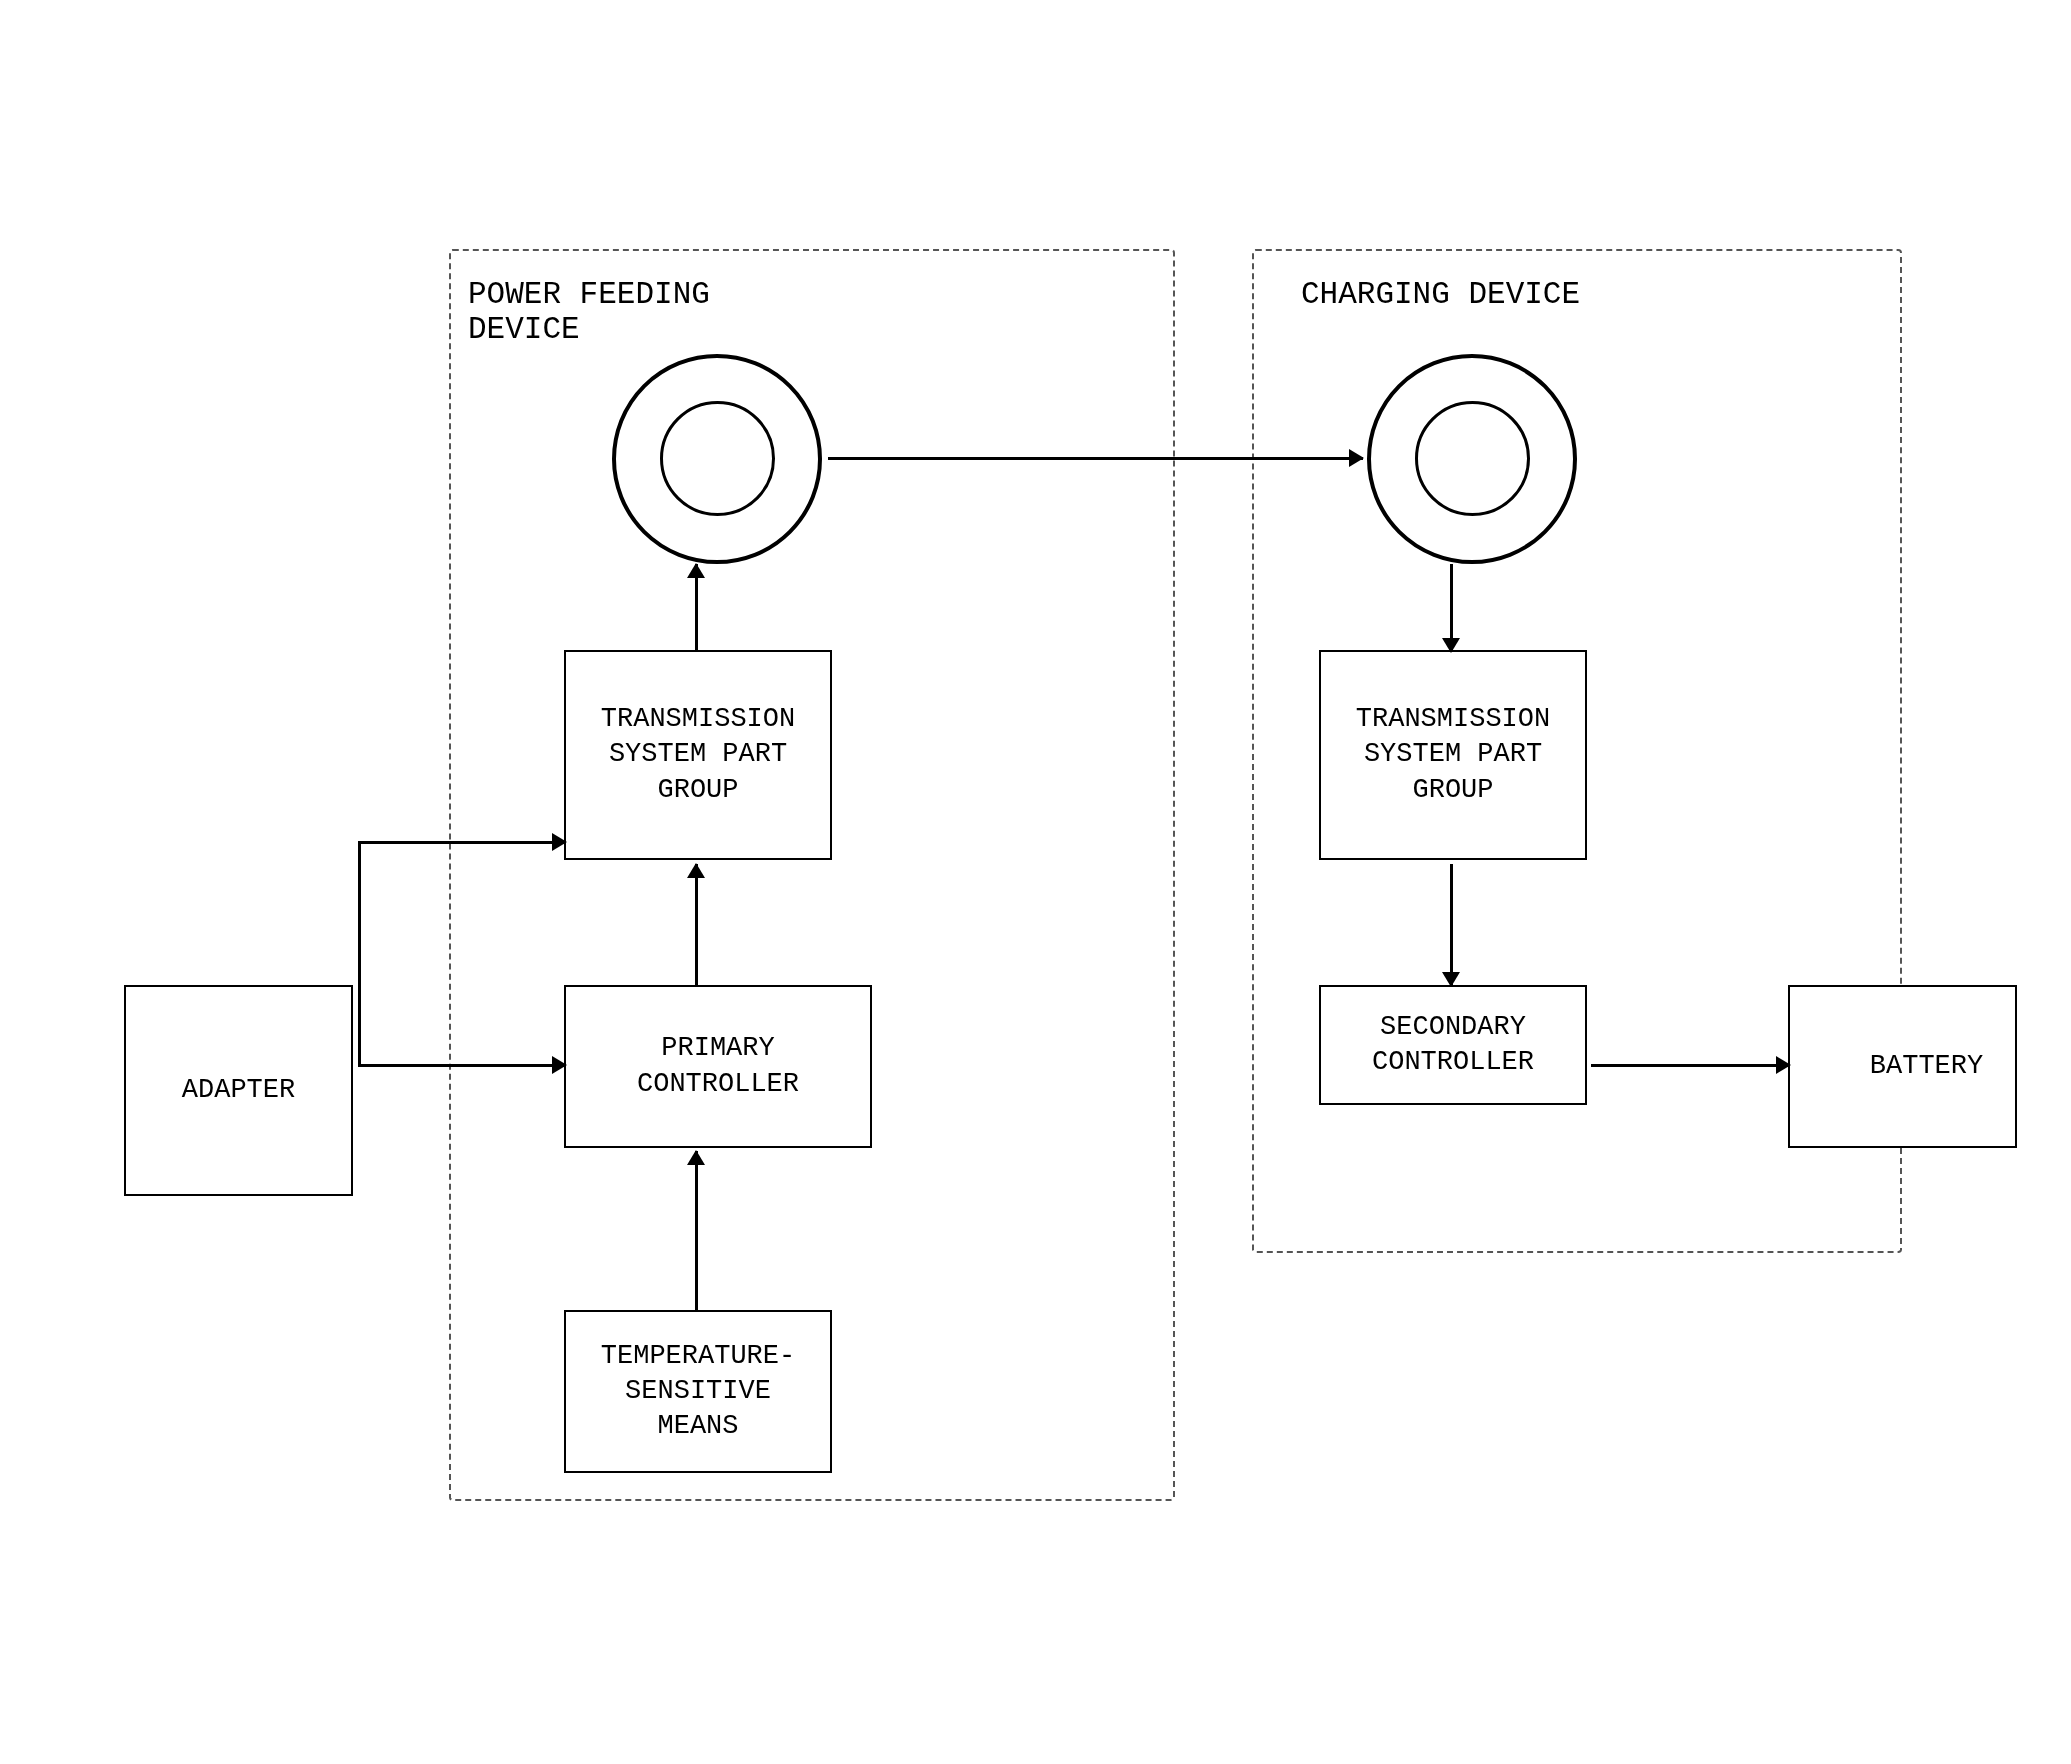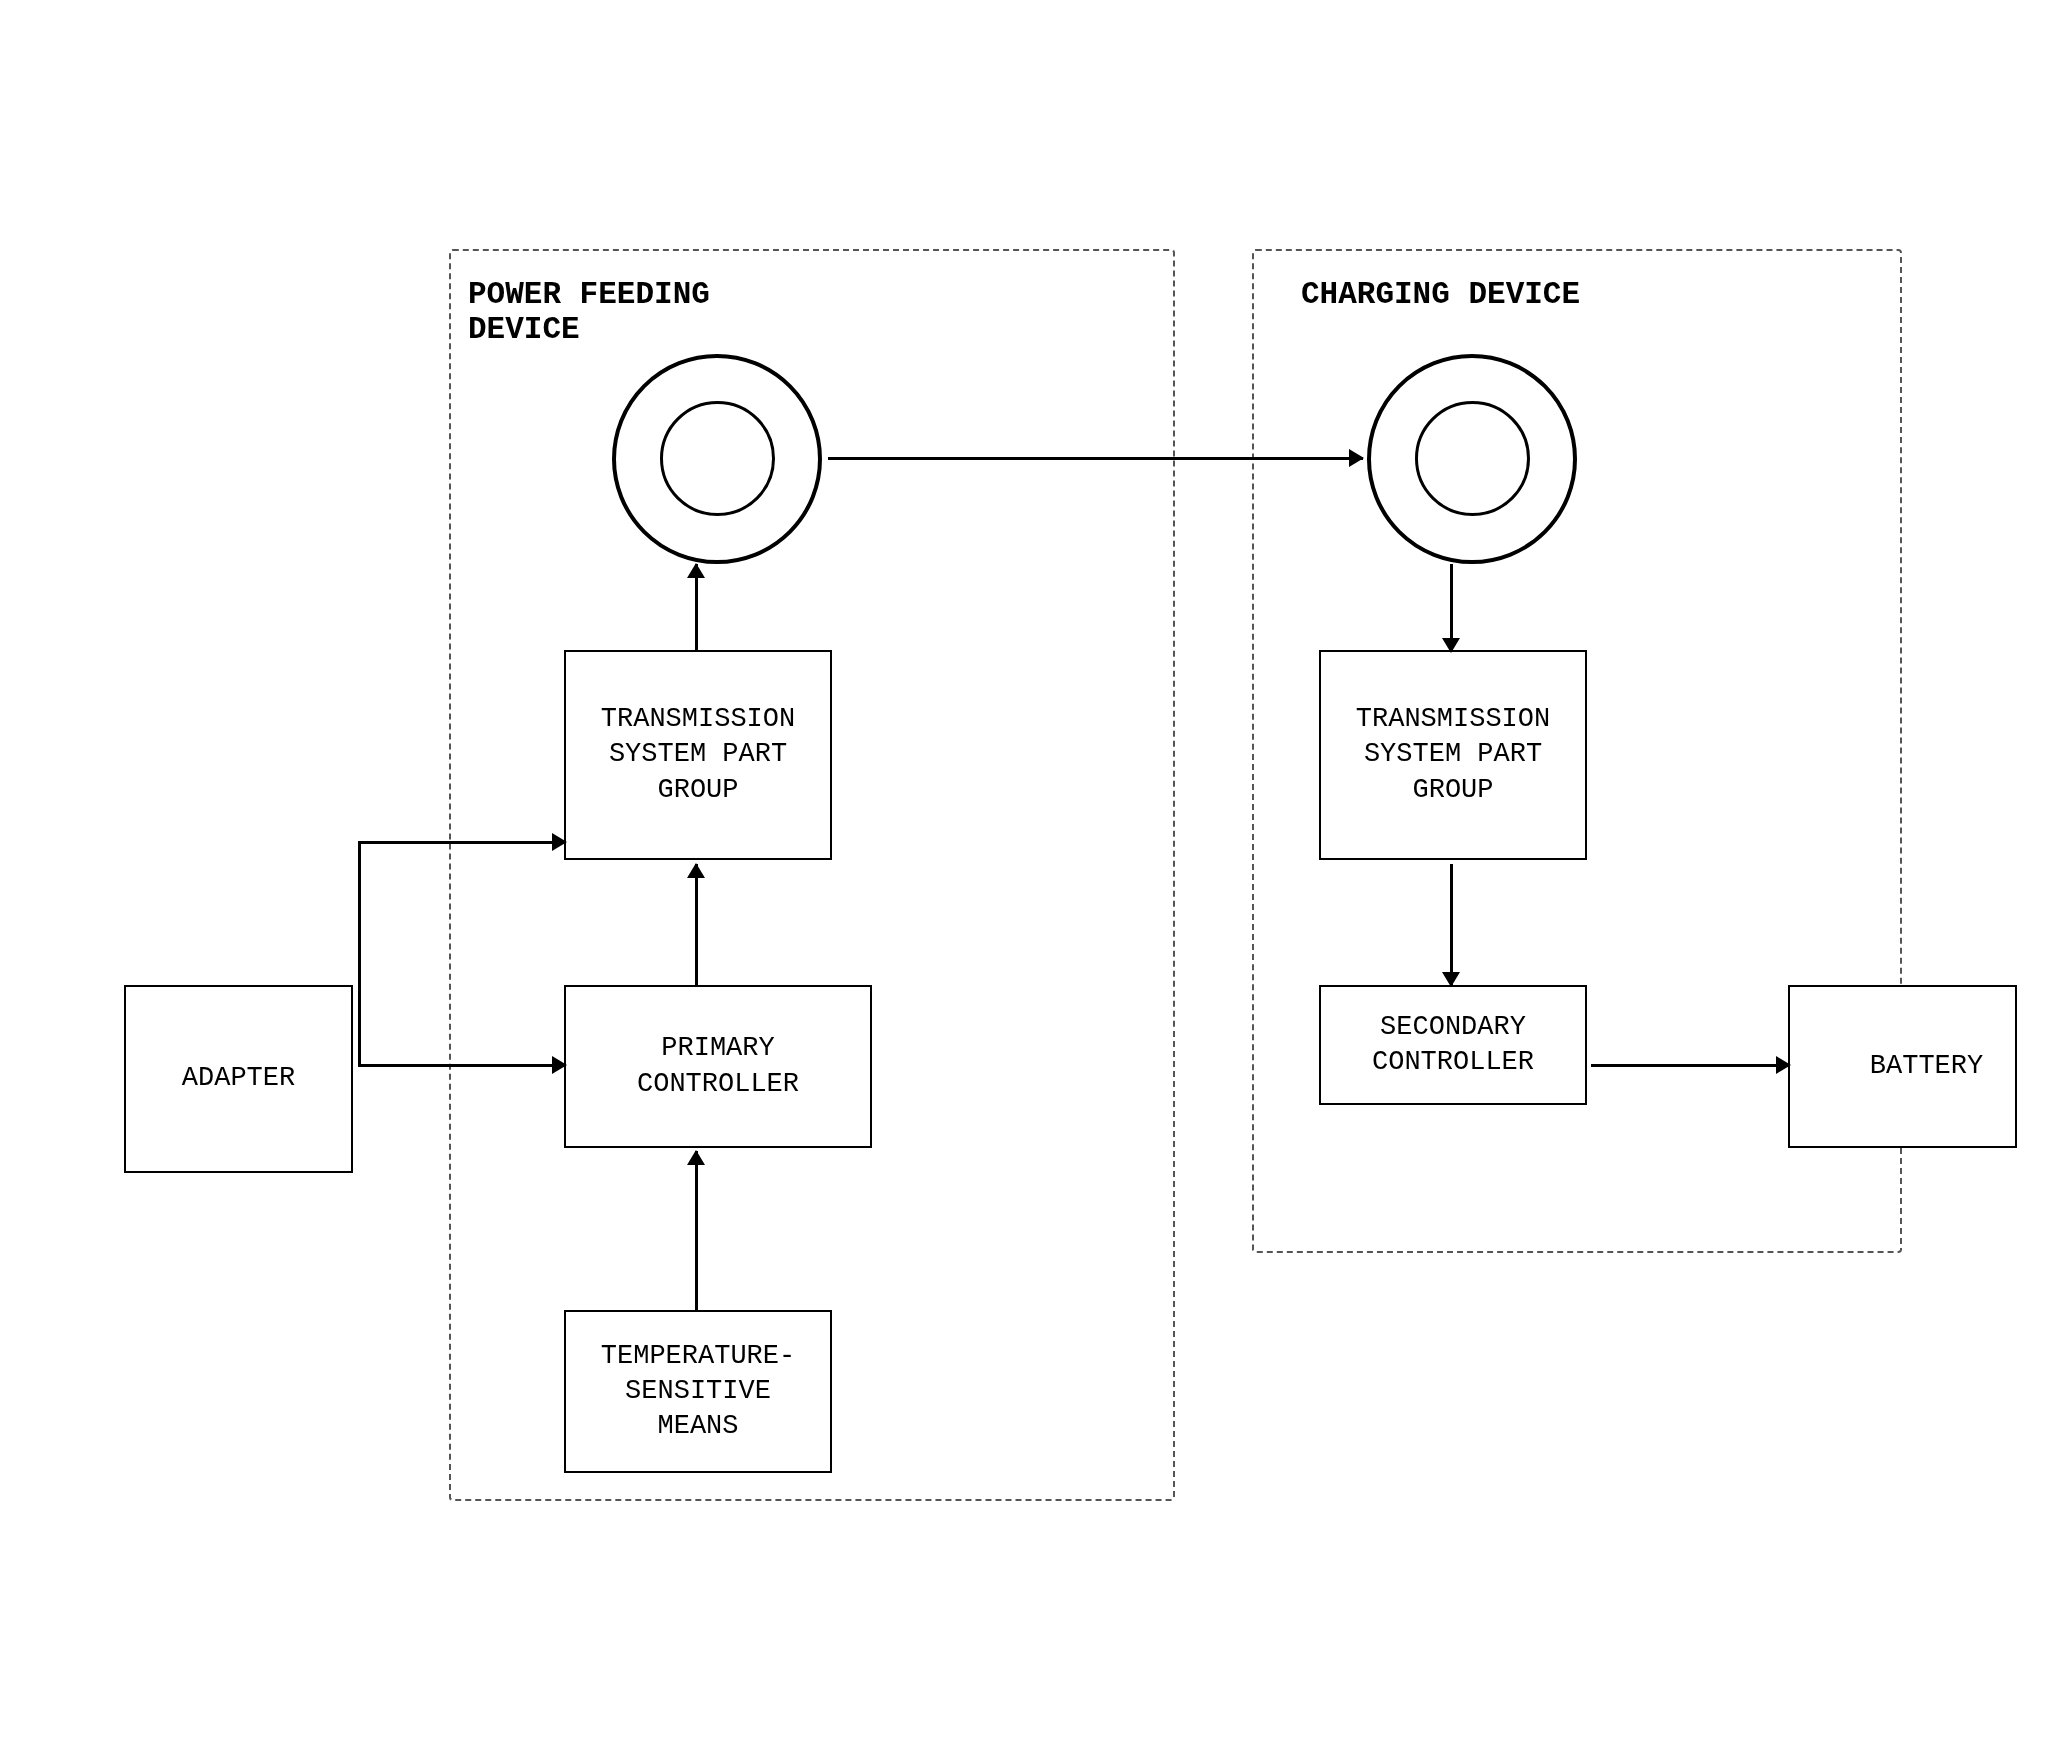--- a/index.html
+++ b/index.html
@@ -38,21 +38,21 @@
       top: 249px;
       left: 1252px;
       width: 650px;
       height: 1004px;
     }
 
     
     .box-title {
       position: absolute;
       font-size: 31px;
-      font-weight: bold;
+      font-weight: normal;
     }
 
     .pfd-title {
       top: 277px;
       left: 468px;
     }
 
     .cd-title {
       top: 277px;
       left: 1301px;
@@ -167,21 +167,21 @@
 <div class="ref-num" style="top:956px; left:839px;"></div>
 
 <div class="arrow-v arrow-up" style="top:864px; left:695px; height:122px;"></div>
 
 <div class="block-box" style="top:1310px; left:564px; width:268px; height:163px;">TEMPERATURE-<br>SENSITIVE<br>MEANS</div>
 
 <div class="ref-num" style="top:1281px; left:839px;"></div>
 
 <div class="arrow-v arrow-up" style="top:1151px; left:695px; height:161px;"></div>
 
-<div class="block-box" style="top:985px; left:124px; width:229px; height:188px;">ADAPTER</div>
+<div class="block-box" style="top:985px; left:124px; width:229px; height:211px;">ADAPTER</div>
 
 <div class="ref-num" style="top:927px; left:180px;"></div>
 
 <div class="arrow-h" style="top:1064px; left:358px; width:208px;"></div>
 
 <div class="connector" style="top:841px; left:358px; width:2.9px; height:225px;"></div>
 
 <div class="arrow-h" style="top:841px; left:358px; width:208px;"></div>
 
 <div class="block-box" style="top:650px; left:1319px; width:268px; height:210px;">TRANSMISSION<br>SYSTEM PART<br>GROUP</div>

